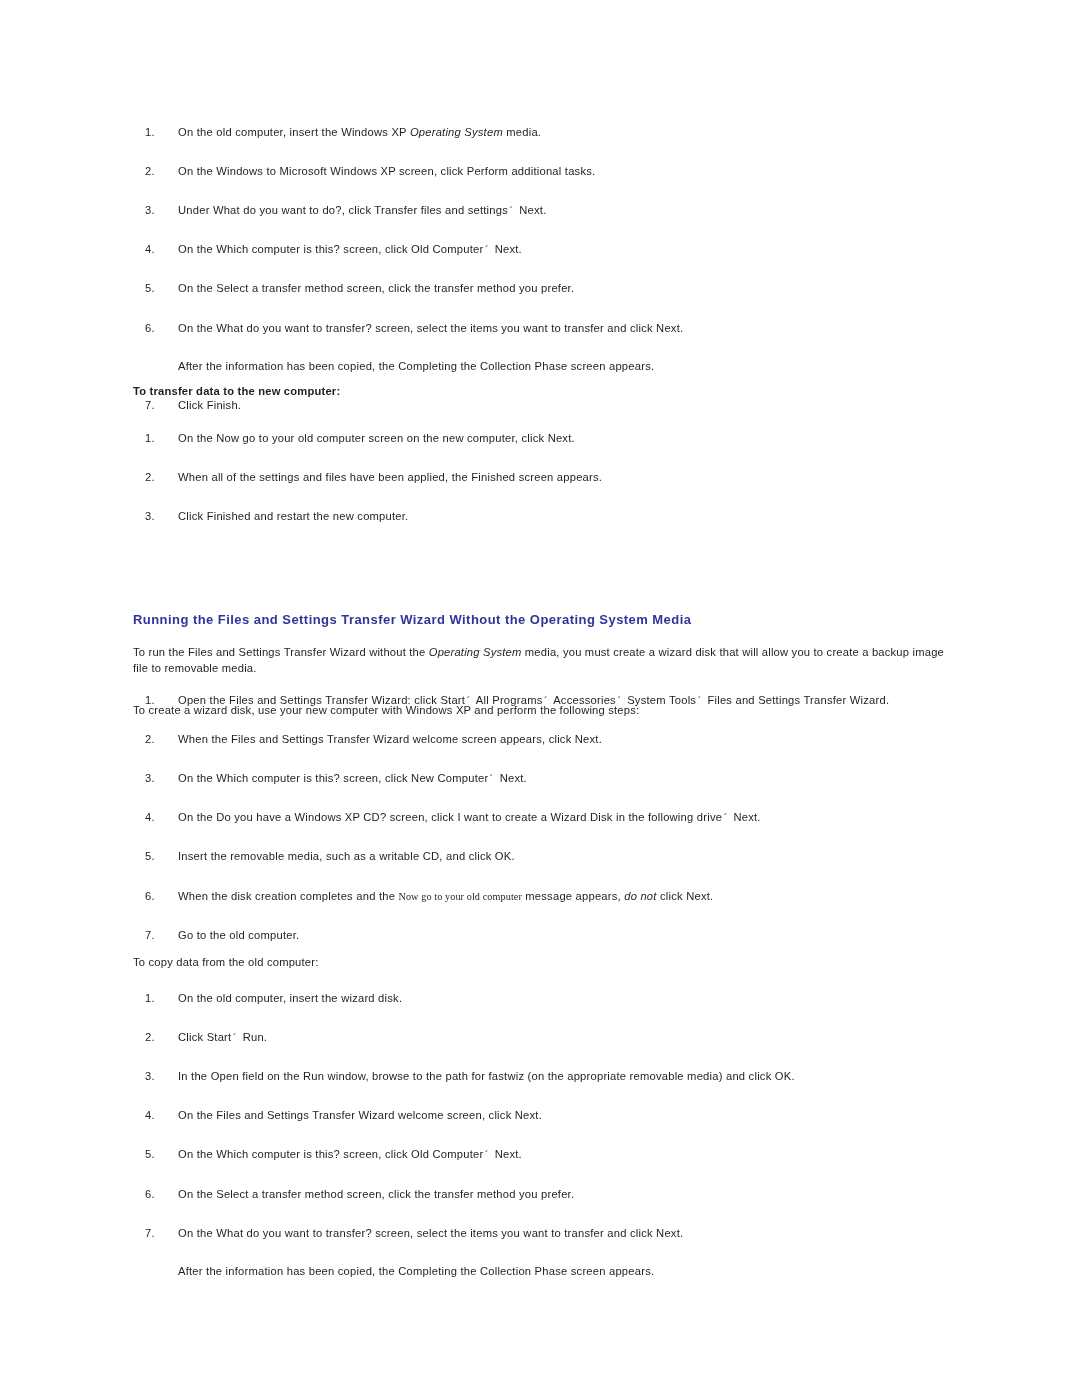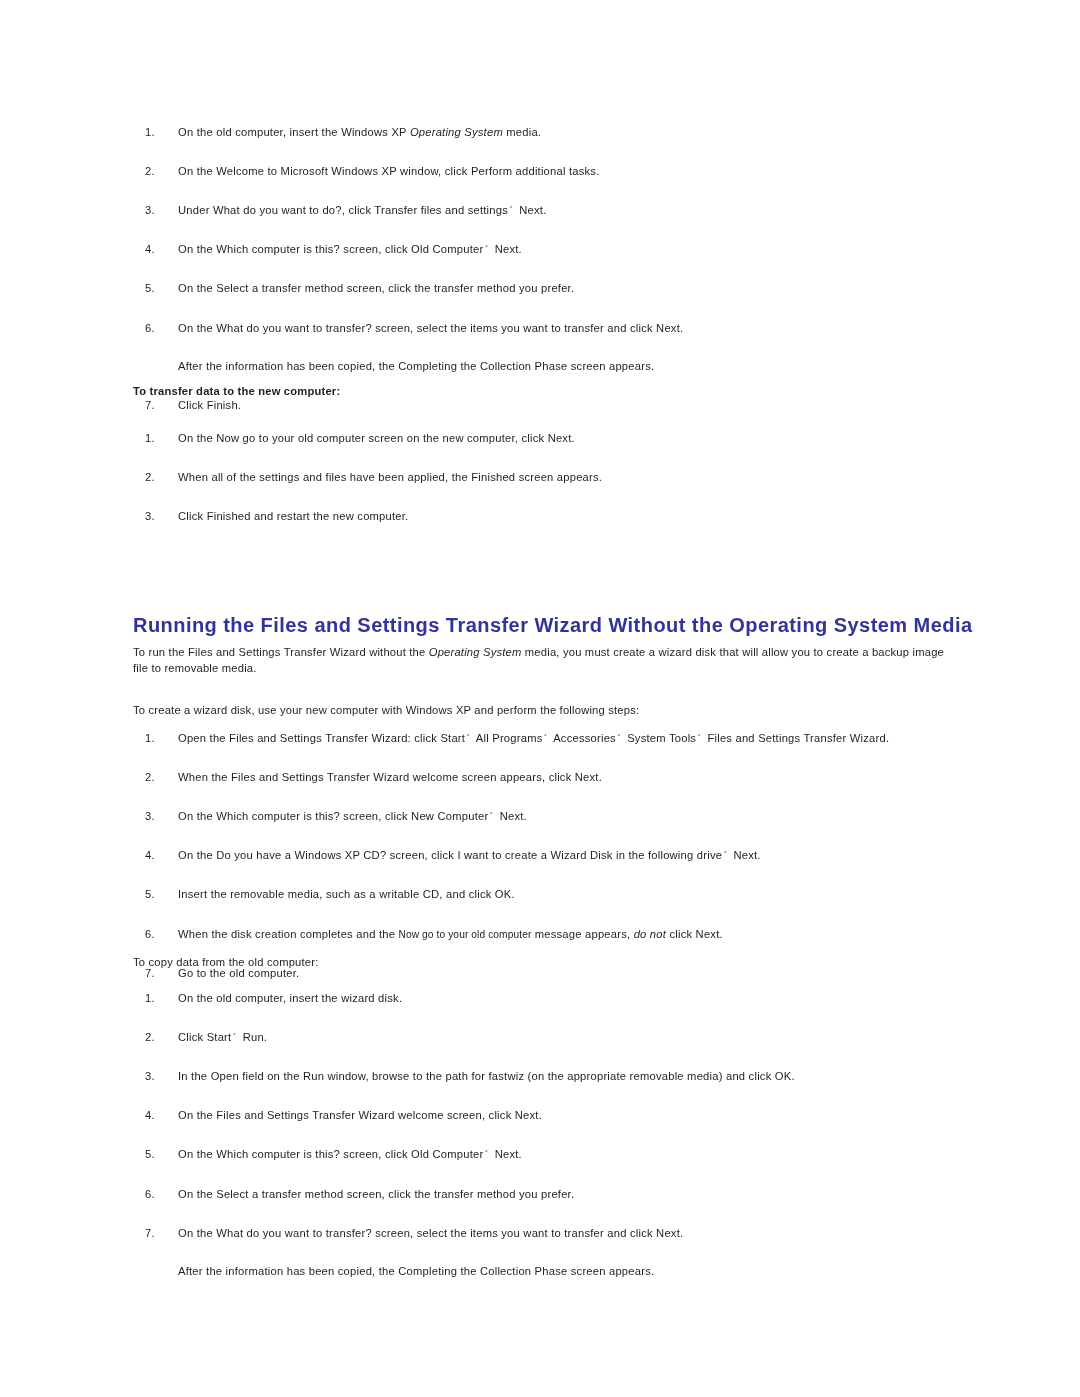--- a/index.html
+++ b/index.html
@@ -77,33 +77,33 @@
   .lead {
     font-size: 11.2px;
     line-height: 1.4;
     letter-spacing: 0.2px;
     color: #1f1f1f;
     margin: 0;
   }
 
   
   h2.section-heading {
-    font-size: 20px;
+    font-size: 13px;
     font-weight: 600;
     letter-spacing: 0.45px;
     color: #333399;
     margin: 0;
     line-height: 1.3;
     white-space: nowrap;
   }
 
   
   .it { font-style: italic; }
   .mono {
-    font-family: Liberation Sans, sans-serif;
+    font-family: Liberation Serif, serif;
     font-size: 10.2px;
     letter-spacing: 0.1px;
   }
   .arrow {
     font-family: "Liberation Serif", serif;
     padding: 0 3px 0 1px;
   }
 
   
   .blk { position: absolute; left: 0; }
@@ -112,21 +112,21 @@
 <body>
 
 <div class="page">
   <div class="content">
 
     <ol class="steps blk" style="top:0px;">
         <li>
           <span class="step-text"><span>On the old computer, insert the Windows XP </span><span class="it">Operating System</span><span> media.</span></span>
         </li>
         <li>
-          <span class="step-text"><span>On the Welcome to Microsoft Windows XP window, click Perform additional tasks.</span></span>
+          <span class="step-text"><span>On the Windows to Microsoft Windows XP screen, click Perform additional tasks.</span></span>
         </li>
         <li>
           <span class="step-text"><span>Under What do you want to do?, click Transfer files and settings</span><span class="arrow">´</span><span> Next.</span></span>
         </li>
         <li>
           <span class="step-text"><span>On the Which computer is this? screen, click Old Computer</span><span class="arrow">´</span><span> Next.</span></span>
         </li>
         <li>
           <span class="step-text"><span>On the Select a transfer method screen, click the transfer method you prefer.</span></span>
         </li>
@@ -152,21 +152,21 @@
           <span class="step-text"><span>Click Finished and restart the new computer.</span></span>
         </li>
       </ol>
 
     <h2 class="section-heading blk" style="top:487px;">Running the Files and Settings Transfer Wizard Without the Operating System Media</h2>
 
     <p class="lead blk" style="top:520px; width:816px;"><span>To run the Files and Settings Transfer Wizard without the </span><span class="it">Operating System</span><span> media, you must create a wizard disk that will allow you to create a backup image file to removable media.</span></p>
 
     <p class="lead blk" style="top:578px;">To create a wizard disk, use your new computer with Windows XP and perform the following steps:</p>
 
-    <ol class="steps blk" style="top:606px;">
+    <ol class="steps blk" style="top:568px;">
         <li>
           <span class="step-text"><span>Open the Files and Settings Transfer Wizard: click Start</span><span class="arrow">´</span><span> All Programs</span><span class="arrow">´</span><span> Accessories</span><span class="arrow">´</span><span> System Tools</span><span class="arrow">´</span><span> Files and Settings Transfer Wizard.</span></span>
         </li>
         <li>
           <span class="step-text"><span>When the Files and Settings Transfer Wizard welcome screen appears, click Next.</span></span>
         </li>
         <li>
           <span class="step-text"><span>On the Which computer is this? screen, click New Computer</span><span class="arrow">´</span><span> Next.</span></span>
         </li>
         <li>

